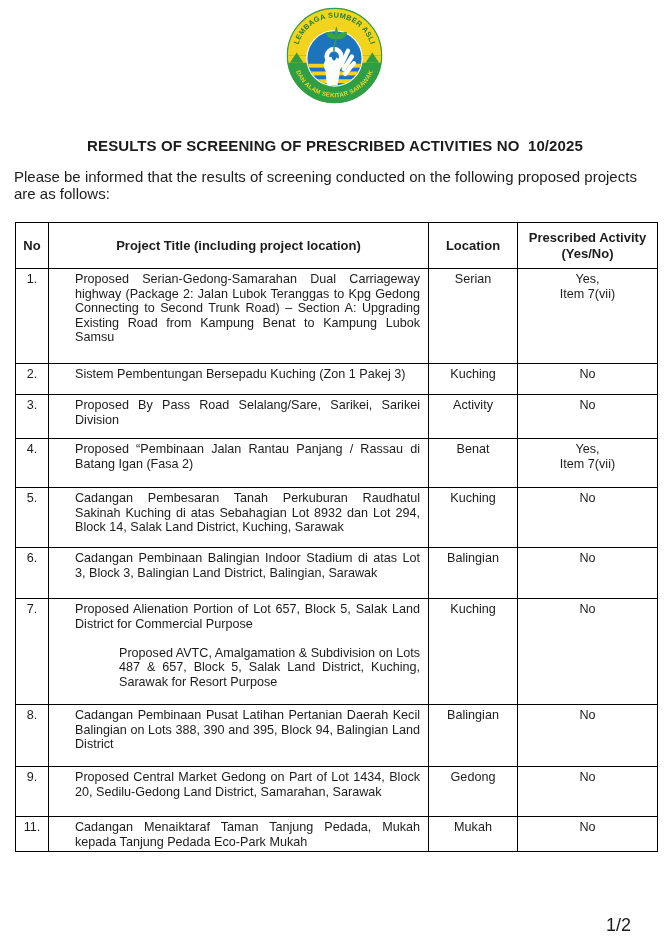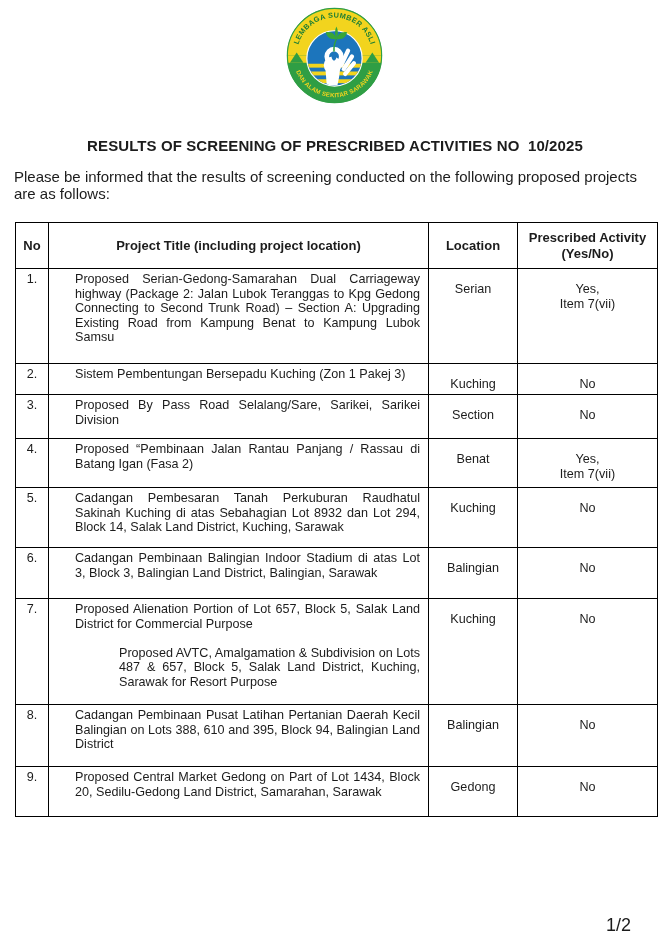--- a/index.html
+++ b/index.html
@@ -47,21 +47,21 @@
   }
   .results td{font-size:12.6px;line-height:14.6px;padding:2px 4px;}
   col.c-no{width:33px;}
   col.c-title{width:380px;}
   col.c-loc{width:89px;}
   col.c-pre{width:140px;}
   td.c-no{text-align:center;padding-top:3px;}
   td.c-title{text-align:justify;padding:3px 8px 2px 26px;}
   td.c-title p{margin:0;}
   td.c-title p + p{margin-top:14.6px;margin-left:44px;}
-  td.c-loc,td.c-pre{text-align:center;padding-top:13px;white-space:pre-line;}
+  td.c-loc,td.c-pre{text-align:center;padding-top:3px;white-space:pre-line;}
   thead tr{height:46px;}
   tbody tr:nth-child(1){height:95px;}
   tbody tr:nth-child(2){height:31px;}
   tbody tr:nth-child(3){height:44px;}
   tbody tr:nth-child(4){height:49px;}
   tbody tr:nth-child(5){height:60px;}
   tbody tr:nth-child(6){height:51px;}
   tbody tr:nth-child(7){height:106px;}
   tbody tr:nth-child(8){height:62px;}
   tbody tr:nth-child(9){height:50px;}
@@ -158,21 +158,21 @@
           <p>Sistem Pembentungan Bersepadu Kuching (Zon 1 Pakej 3)</p>
         </td>
         <td class="c-loc">Kuching</td>
         <td class="c-pre">No</td>
       </tr>
       <tr>
         <td class="c-no">3.</td>
         <td class="c-title">
           <p>Proposed By Pass Road Selalang/Sare, Sarikei, Sarikei Division</p>
         </td>
-        <td class="c-loc">Section</td>
+        <td class="c-loc">Activity</td>
         <td class="c-pre">No</td>
       </tr>
       <tr>
         <td class="c-no">4.</td>
         <td class="c-title">
           <p>Proposed “Pembinaan Jalan Rantau Panjang / Rassau di Batang Igan (Fasa 2)</p>
         </td>
         <td class="c-loc">Benat</td>
         <td class="c-pre">Yes,
 Item 7(vii)</td>
@@ -198,29 +198,37 @@
         <td class="c-title">
           <p>Proposed Alienation Portion of Lot 657, Block 5, Salak Land District for Commercial Purpose</p>
           <p>Proposed AVTC, Amalgamation &amp; Subdivision on Lots 487 &amp; 657, Block 5, Salak Land District, Kuching, Sarawak for Resort Purpose</p>
         </td>
         <td class="c-loc">Kuching</td>
         <td class="c-pre">No</td>
       </tr>
       <tr>
         <td class="c-no">8.</td>
         <td class="c-title">
-          <p>Cadangan Pembinaan Pusat Latihan Pertanian Daerah Kecil Balingian on Lots 388, 610 and 395, Block 94, Balingian Land District</p>
+          <p>Cadangan Pembinaan Pusat Latihan Pertanian Daerah Kecil Balingian on Lots 388, 390 and 395, Block 94, Balingian Land District</p>
         </td>
         <td class="c-loc">Balingian</td>
         <td class="c-pre">No</td>
       </tr>
       <tr>
         <td class="c-no">9.</td>
         <td class="c-title">
           <p>Proposed Central Market Gedong on Part of Lot 1434, Block 20, Sedilu-Gedong Land District, Samarahan, Sarawak</p>
         </td>
         <td class="c-loc">Gedong</td>
+        <td class="c-pre">No</td>
+      </tr>
+      <tr>
+        <td class="c-no">11.</td>
+        <td class="c-title">
+          <p>Cadangan Menaiktaraf Taman Tanjung Pedada, Mukah kepada Tanjung Pedada Eco-Park Mukah</p>
+        </td>
+        <td class="c-loc">Mukah</td>
         <td class="c-pre">No</td>
       </tr>
     </tbody>
 </table>
 
 <div class="page-num">1/2</div>
 
 </body></html>

